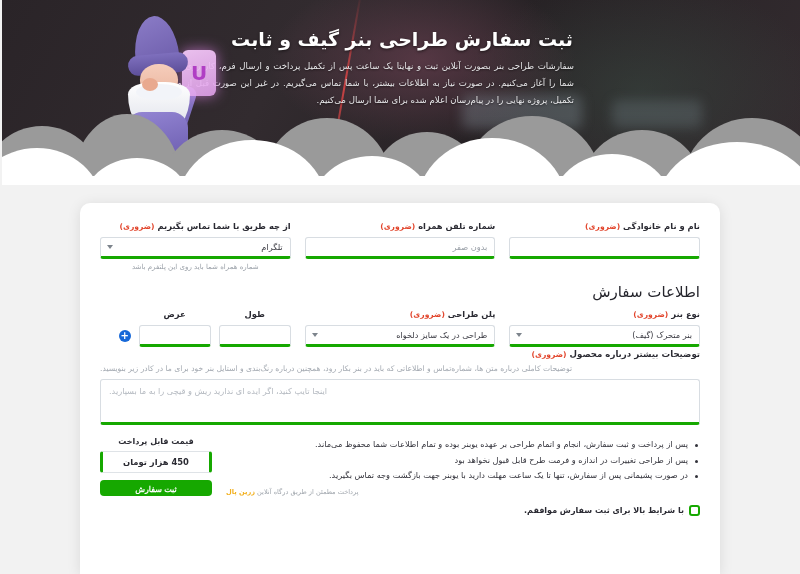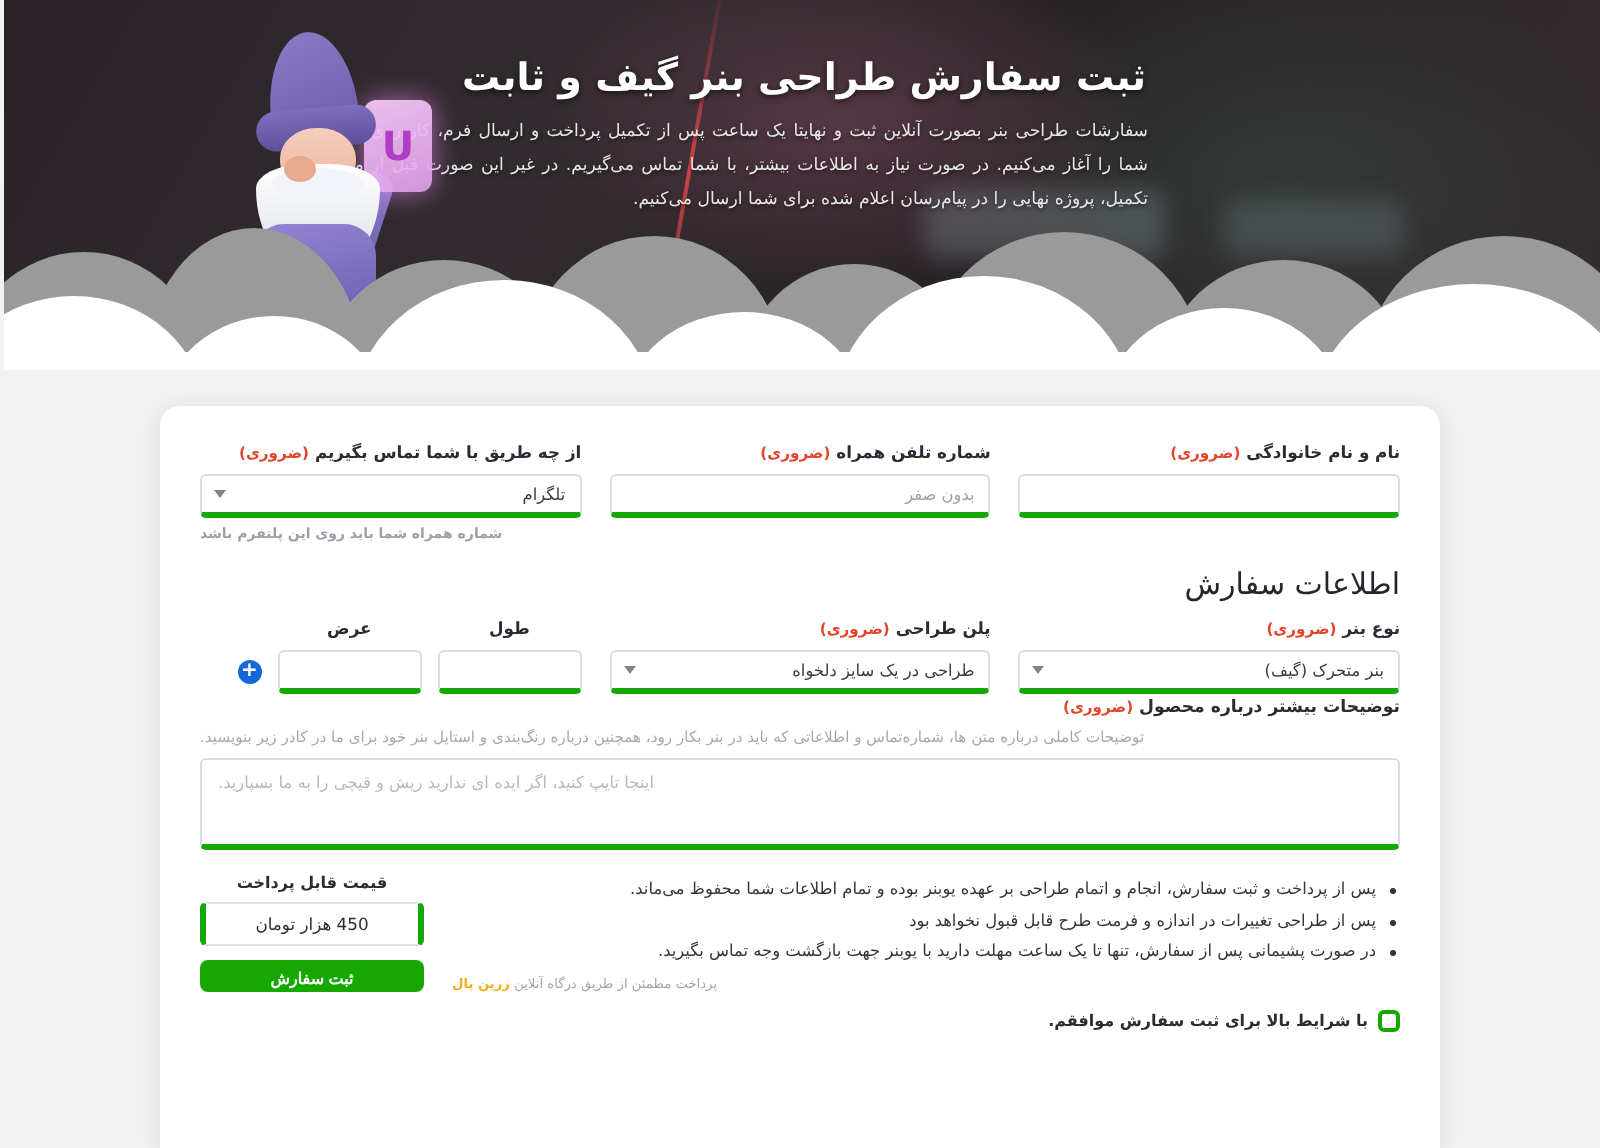--- a/index.html
+++ b/index.html
@@ -129,21 +129,21 @@
     display:flex; align-items:center; padding:0 7px;
     font-size:8.2px; color:#3a3a42; direction:rtl;
   }
   .ctrl.empty { color:#b9bec5; }
   .ph { color:#9aa0a8; }
   .caret {
     position:absolute; left:6px; top:50%; transform:translateY(-50%);
     width:0; height:0; border-left:3.5px solid transparent; border-right:3.5px solid transparent;
     border-top:4px solid #7d848c;
   }
-  .hint { font-size:7px; color:#9aa0a8; margin-top:4px; text-align:left;font-weight:bold; }
+  .hint { font-size:7px; color:#9aa0a8; margin-top:4px; text-align:center; }
 
   .section-title {
     font-size:15px; color:#25252c; font-weight:normal; text-align:right;
     margin: 12px 0 8px 0;
   }
 
   .dim-wrap { display:flex; align-items:flex-end; gap:8px; direction:rtl; }
   .dim-col { width:72px; }
   .plus-btn {
     width:12px; height:12px; border-radius:50%; background:#1668d8; color:#fff;
@@ -179,21 +179,21 @@
   .btn {
     display:block; width:100%; height:16px; line-height:20px; border-radius:4px;
     background:#16a800; color:#fff; font-size:8px; font-weight:bold;
     text-align:center; cursor:pointer; border:none;
   }
   .pay { width:112px; }
   .pay-label { font-size:8px; font-weight:bold; color:#2b2b33; text-align:center; margin-bottom:5px; }
   .pay-box {
     height:22px; border:1px solid #dfe3e7; border-right:3px solid #16a800; border-left:3px solid #16a800;
     border-radius:3px; display:flex; align-items:center; justify-content:center;
-    font-size:8.4px; font-weight:normal; color:#2b2b33; margin-bottom:7px; background:#fff;
+    font-size:8.4px; font-weight:bold; color:#2b2b33; margin-bottom:7px; background:#fff;
   }
   .agree { display:flex; align-items:center; justify-content:flex-start; gap:5px; margin-top:9px; direction:rtl; }
   .checkbox {
     width:11px; height:11px; border:2px solid #16a800; border-radius:3px; background:#fff; flex:0 0 auto;
     cursor:pointer;
   }
   .agree-text { font-size:8px; color:#2b2b33; font-weight:bold; }
 </style>
 </head>
 <body>

